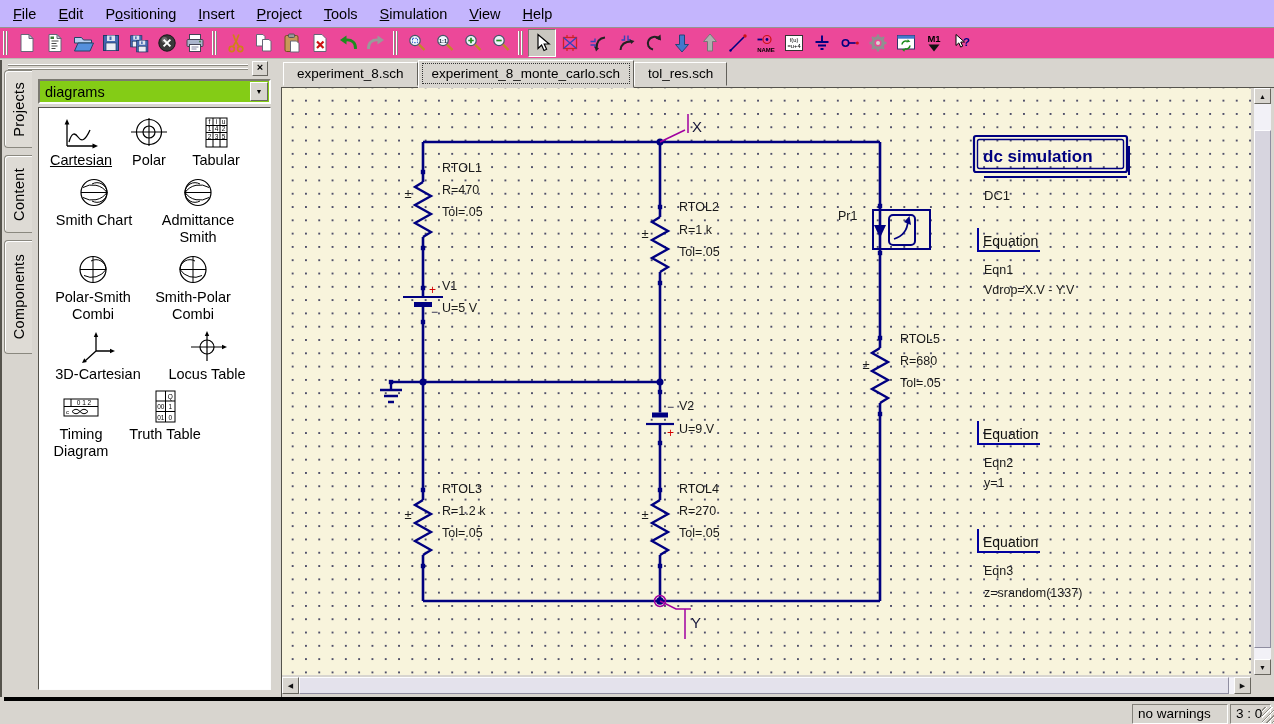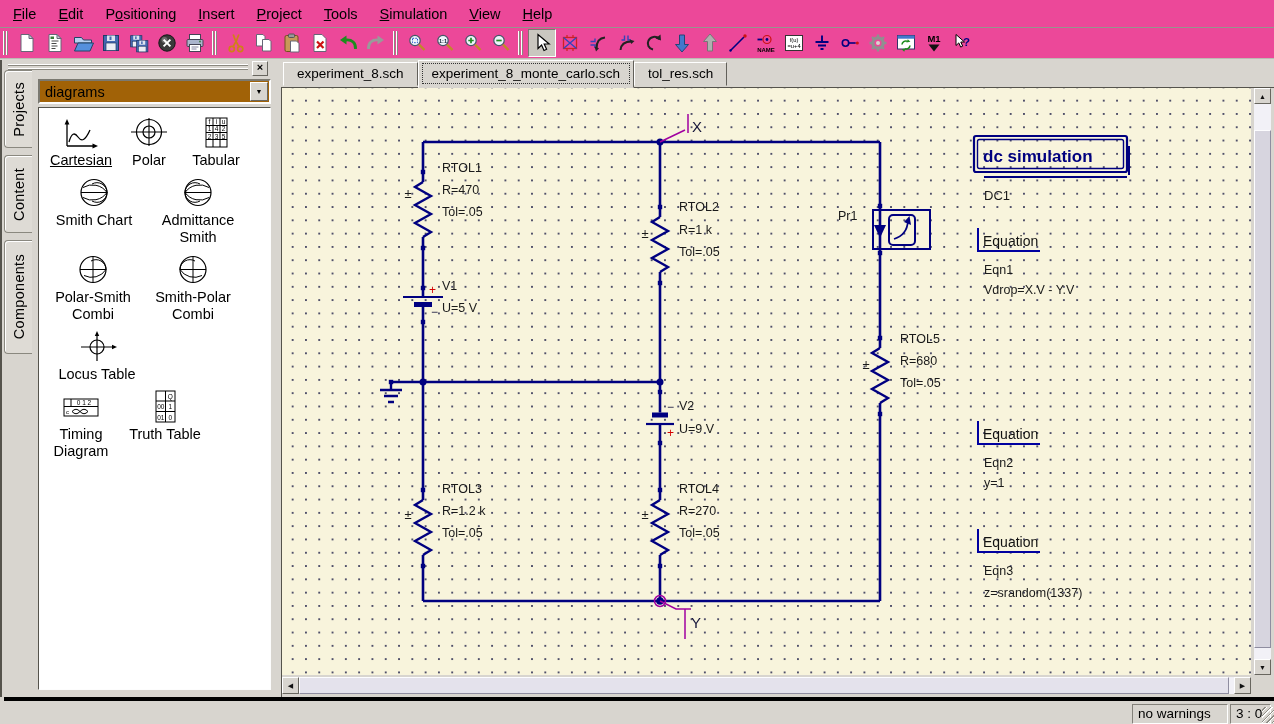--- a/index.html
+++ b/index.html
@@ -1,20 +1,20 @@
 <!DOCTYPE html>
 <html><head>
 <meta charset="utf-8">
 <style>
   html,body{margin:0;padding:0}
   body{width:1274px;height:724px;overflow:hidden;position:relative;background:#d8d5cf;
        font-family:"Liberation Sans", sans-serif;color:#000;-webkit-font-smoothing:antialiased}
   
   #menubar{position:absolute;left:0;top:0;width:100%;height:28px;display:flex;align-items:center;
-           background:#ec4899;border-bottom:1px solid #96948e;box-sizing:border-box;padding-left:2px}
+           background:#c4b5fd;border-bottom:1px solid #96948e;box-sizing:border-box;padding-left:2px}
   .menu-item{font-size:14.5px;padding:4px 11px;cursor:default;white-space:nowrap}
   
   #toolbar{position:absolute;left:0;top:28px;width:100%;height:31px;display:flex;align-items:center;
            background:#ec4899;border-bottom:1px solid #bdbab3;box-sizing:border-box}
   .tb-handle{width:5px;height:24px;margin:0 5px 0 3px;flex:0 0 auto;
      background:linear-gradient(90deg,#fff 0 1px,#8a887f 1px 2px,transparent 2px 3px,#fff 3px 4px,#8a887f 4px 5px)}
   .tb-btn{width:26px;height:26px;display:flex;align-items:center;justify-content:center;
           border:1px solid transparent;flex:0 0 auto}
   .tb-btn.active{border-color:#7a7870 #ffffff #ffffff #7a7870;background:#cac7c0}
   
@@ -23,21 +23,21 @@
   #dock-handle{position:absolute;left:6px;top:4px;width:240px;height:7px;
      background:linear-gradient(#fff 0 1px,#8a887f 1px 2px,transparent 2px 4px,#fff 4px 5px,#8a887f 5px 6px,transparent 6px)}
   #dock-close{position:absolute;left:250px;top:1px;width:14px;height:13px;background:#d8d5cf;
      border:1px solid;border-color:#fff #68665f #68665f #fff;font-size:11px;line-height:11px;
      text-align:center;font-weight:bold;cursor:default}
   #side-tabs{position:absolute;left:2px;top:10px;width:30px}
   .vtab{width:28px;margin-bottom:7px;background:#dedbd5;border:1px solid #8a887f;border-right:none;
         border-radius:4px 0 0 4px;display:flex;align-items:center;justify-content:center;
         box-shadow:inset 1px 1px 0 #fff;box-sizing:border-box}
   .vtab span{writing-mode:vertical-rl;transform:rotate(180deg);font-size:14.5px;letter-spacing:.3px}
-  #combo{position:absolute;left:36px;top:19px;width:233px;height:25px;background:#a16207;
+  #combo{position:absolute;left:36px;top:19px;width:233px;height:25px;background:#84cc16;
          border:2px solid;border-color:#7b7971 #fdfdfd #fdfdfd #7b7971;box-sizing:border-box;
          display:flex;align-items:center}
   #combo-text{font-size:14.5px;padding-left:5px;flex:1}
   #combo-arrow{width:18px;height:19px;margin-right:1px;background:#d8d5cf;border:1px solid;
                border-color:#fff #68665f #68665f #fff;display:flex;align-items:center;
                justify-content:center;font-size:7px;box-sizing:border-box}
   #palette{position:absolute;left:36px;top:47px;width:233px;height:583px;background:#fff;
            border:1px solid;border-color:#55534c #fdfdfd #fdfdfd #55534c;box-sizing:border-box;
            padding:8px 0 0 4px;overflow:hidden}
   .prow{display:flex;align-items:flex-start;margin-bottom:7px}
@@ -416,20 +416,29 @@
         <div class="pitem" style="width: 100px; justify-content: space-between;">
           <svg viewBox="0 0 44 34" width="44" height="34">
             <circle cx="22" cy="16.5" r="13" fill="none" stroke="#000" stroke-width="1.2"></circle>
             <path d="M9 16.5h26M22 3.5v26" stroke="#000"></path>
             <path d="M9 16.5a10 10 0 0 1 15-8.5M9 16.5a17 17 0 0 0 22 6" fill="none" stroke="#000"></path>
           </svg>
           <div>Smith-Polar Combi</div>
         </div>
       </div>
       <div class="prow">
+        <div class="pitem" style="width: 110px;">
+          <svg viewBox="0 0 44 34" width="44" height="34">
+            <path d="M20 21V5M20 21h16M20 21L9 31" stroke="#000" stroke-width="1.3" fill="none"></path>
+            <path d="M20 2l-2.2 5h4.4z" fill="#000"></path>
+            <path d="M39 21l-5-2.2v4.4z" fill="#000"></path>
+            <path d="M6 33l4.8-1-2.5-3.8z" fill="#000"></path>
+          </svg>
+          <div>3D-Cartesian</div>
+        </div>
         <div class="pitem" style="width: 108px;">
           <svg viewBox="0 0 44 34" width="44" height="34">
             <path d="M22 4v27M6 17h34" stroke="#000" stroke-width="1.2"></path>
             <path d="M22 1l-2.2 5h4.4z" fill="#000"></path>
             <path d="M42 17l-5-2.2v4.4z" fill="#000"></path>
             <circle cx="22" cy="17" r="7" fill="none" stroke="#000" stroke-width="1.2"></circle>
           </svg>
           <div>Locus Table</div>
         </div>
       </div>

